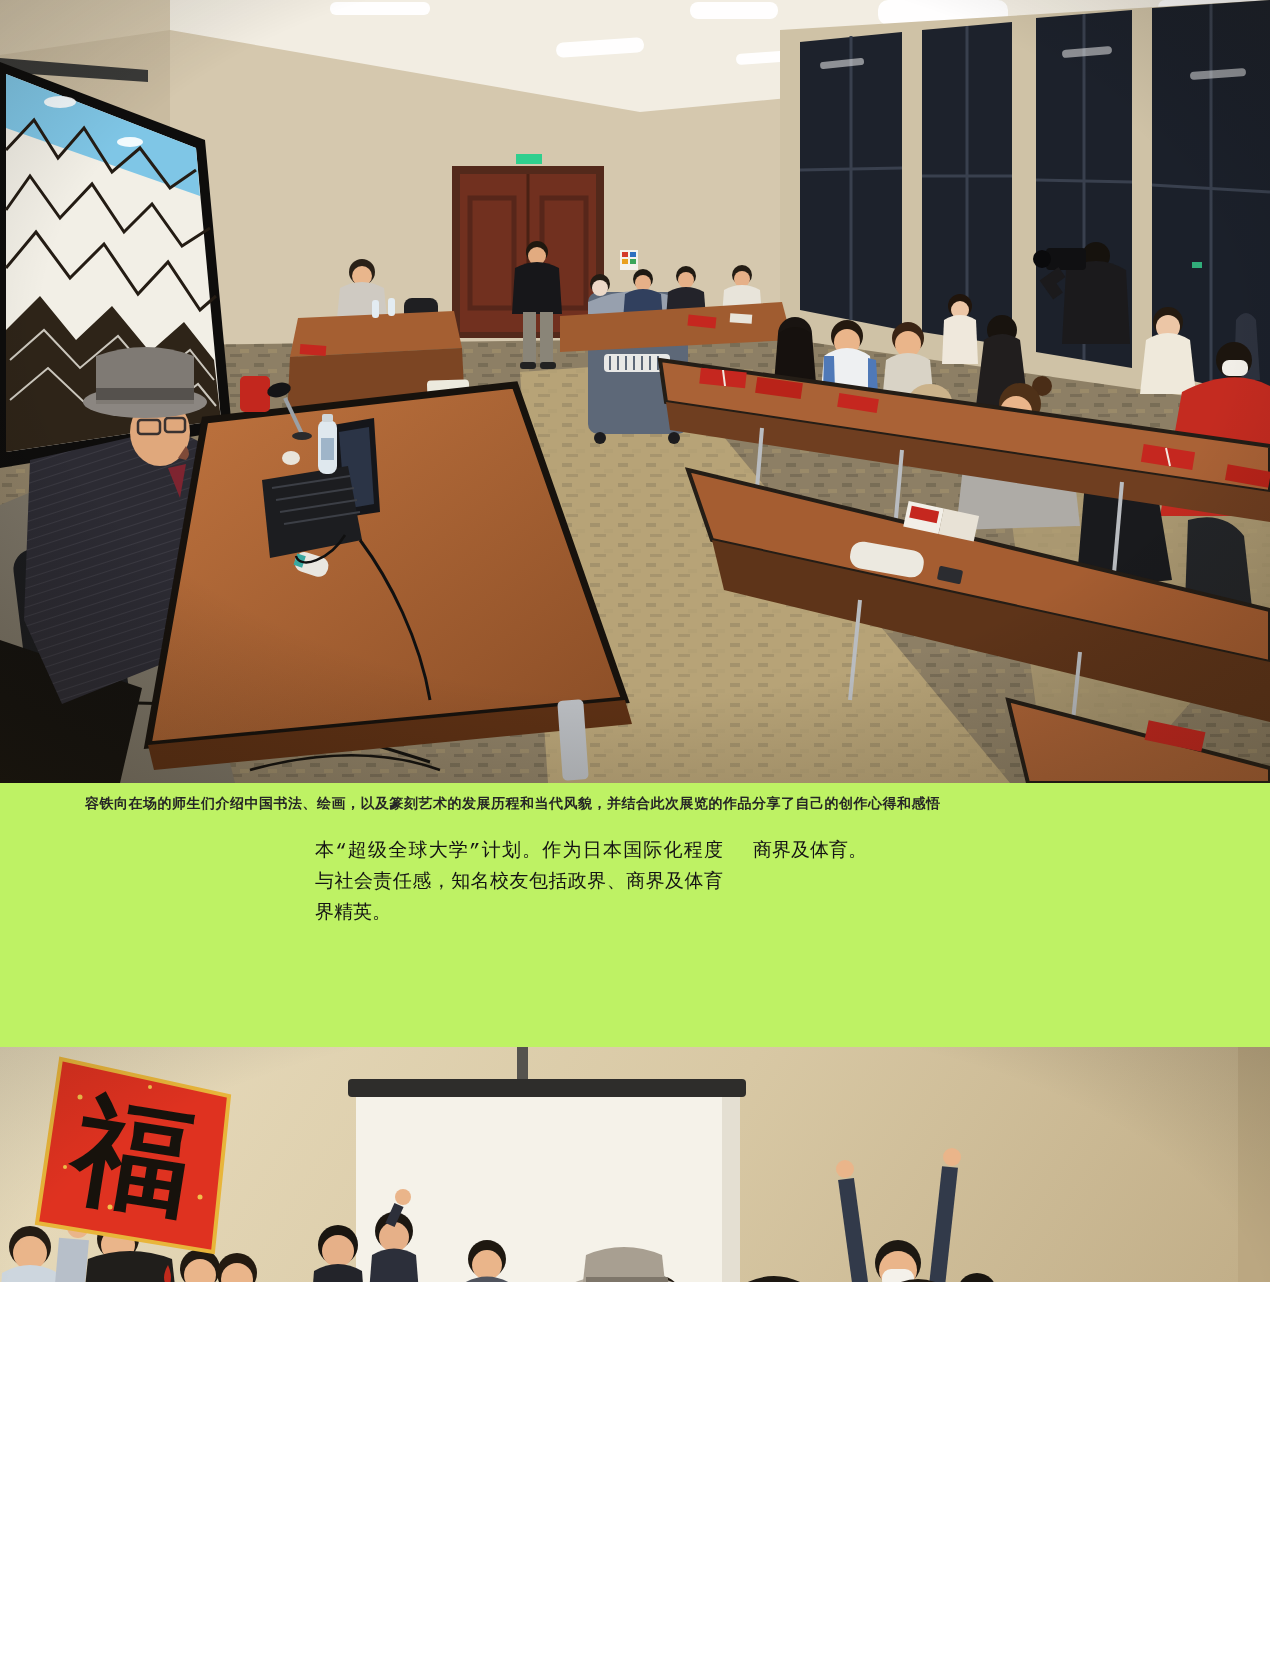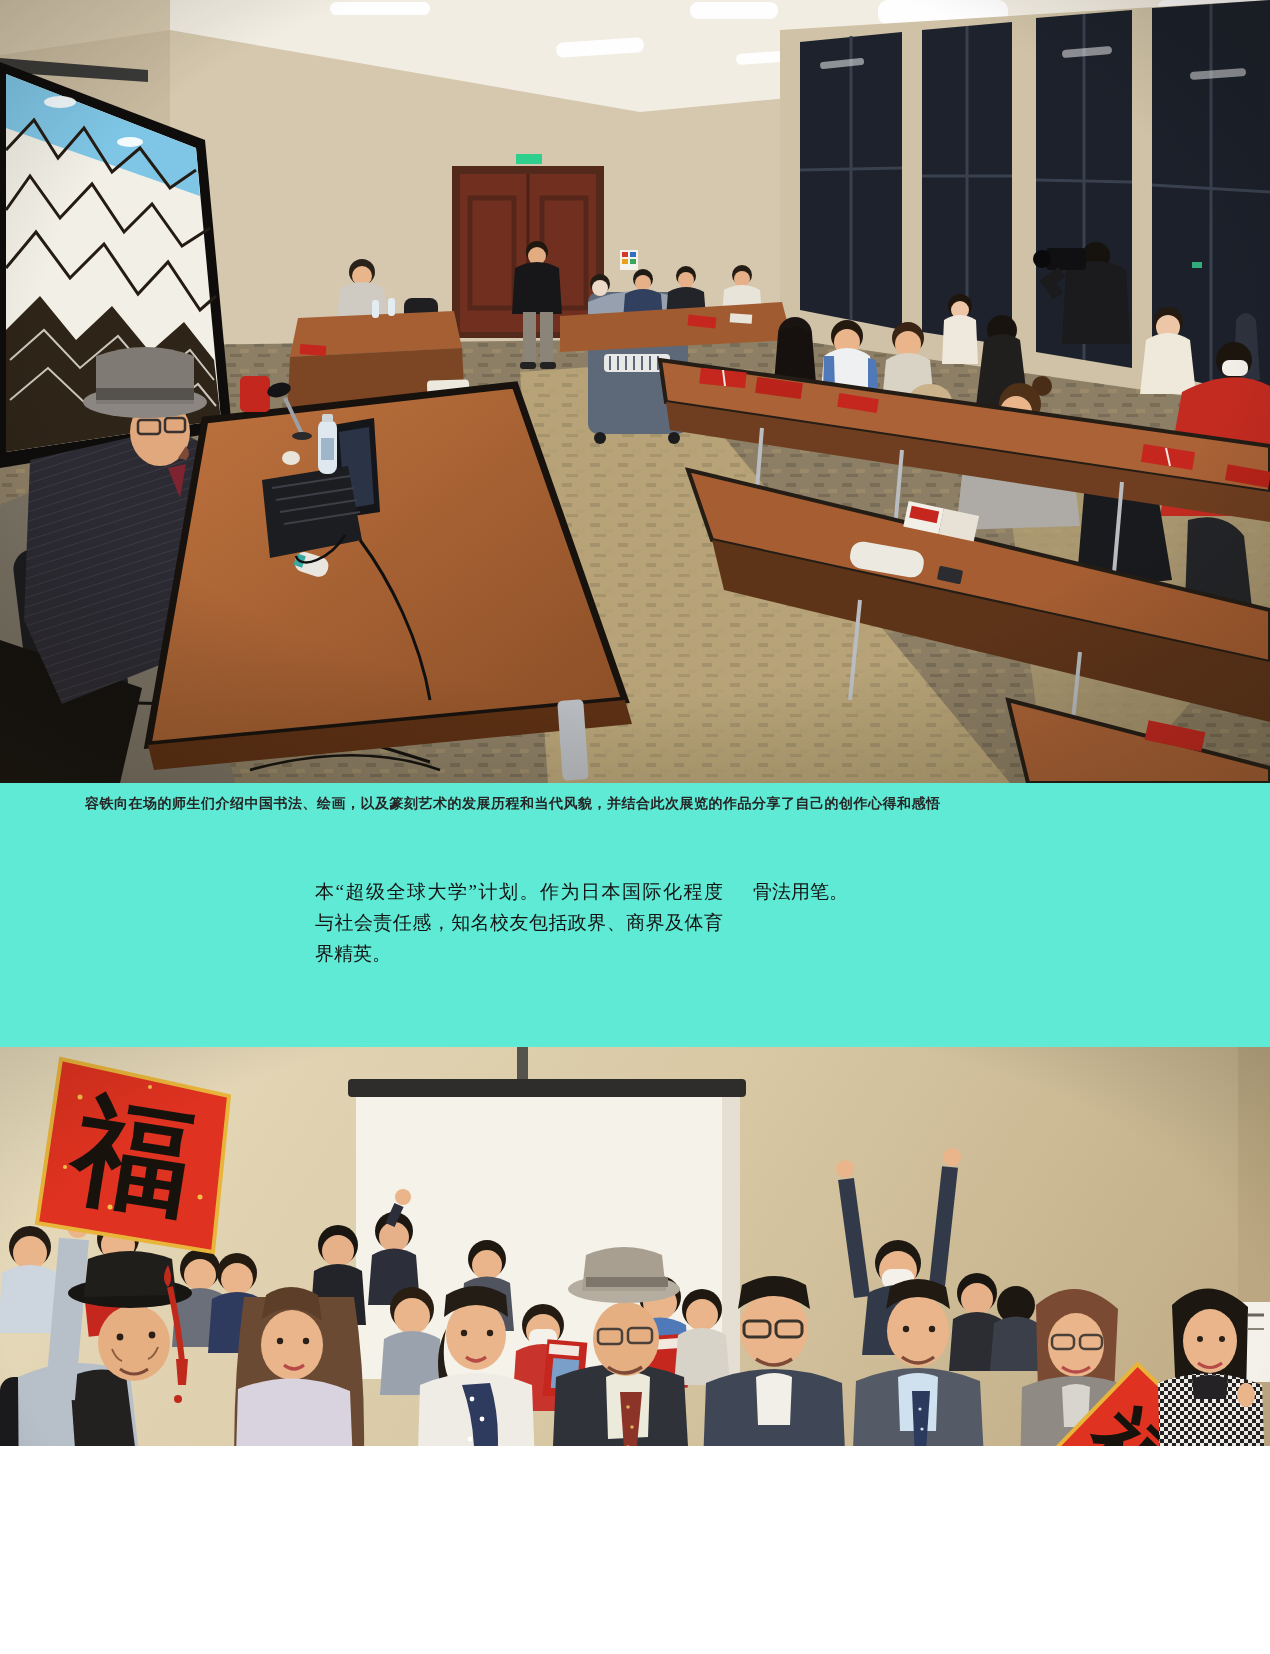--- a/index.html
+++ b/index.html
@@ -1,24 +1,24 @@
 <!DOCTYPE html>
 <html><head>
 <meta charset="utf-8">
 <style>
   html,body{margin:0;padding:0;background:#ffffff;}
-  .page{position:relative;width:1270px;height:1446px;background:#5eead4;overflow:hidden;
+  .page{position:relative;width:1270px;height:1282px;background:#bef264;overflow:hidden;
         font-family:"Liberation Sans", sans-serif;}
   .photo{position:absolute;left:0;width:1270px;margin:0;padding:0;display:block;}
   .photo svg{display:block;}
   #photo-top{top:0;height:783px;}
   #photo-bottom{top:1047px;height:607px;}
   .caption-top{position:absolute;left:85px;top:795px;width:1040px;
     font-size:14px;font-weight:bold;color:#262626;letter-spacing:.5px;white-space:nowrap;}
-  .col{position:absolute;top:876px;font-family:Liberation Serif, serif;
+  .col{position:absolute;top:836px;font-family:Liberation Mono, monospace;
     font-size:19px;color:#141414;}
   .col .ln{display:block;height:31px;line-height:31px;text-align:justify;text-align-last:justify;}
   .col .ln.short{text-align-last:left;}
   #col-left{left:315px;width:408px;}
   #col-right{left:753px;width:428px;}
   .cjk-ink{font-family:"Liberation Serif", serif;font-weight:bold;}
 </style>
 </head>
 <body>
 
@@ -335,21 +335,21 @@
 
   <div class="caption-top">容铁向在场的师生们介绍中国书法、绘画，以及篆刻艺术的发展历程和当代风貌，并结合此次展览的作品分享了自己的创作心得和感悟</div>
 
   <section>
     <div class="col" id="col-left">
       <span class="ln">本“超级全球大学”计划。作为日本国际化程度</span>
       <span class="ln">与社会责任感，知名校友包括政界、商界及体育</span>
       <span class="ln short">界精英。</span>
     </div>
     <div class="col" id="col-right">
-      <span class="ln short">骨法用笔。</span>
+      <span class="ln short">商界及体育。</span>
     </div>
   </section>
 
   <figure class="photo" id="photo-bottom">
     <svg viewBox="0 0 1270 607" width="1270" height="607">
       <defs>
         <linearGradient id="wall2" x1="0" y1="0" x2="1" y2=".3">
           <stop offset="0" stop-color="#e8dcbd"></stop>
             <stop offset=".55" stop-color="#d8c8a4"></stop>
             <stop offset="1" stop-color="#c2af89"></stop>

